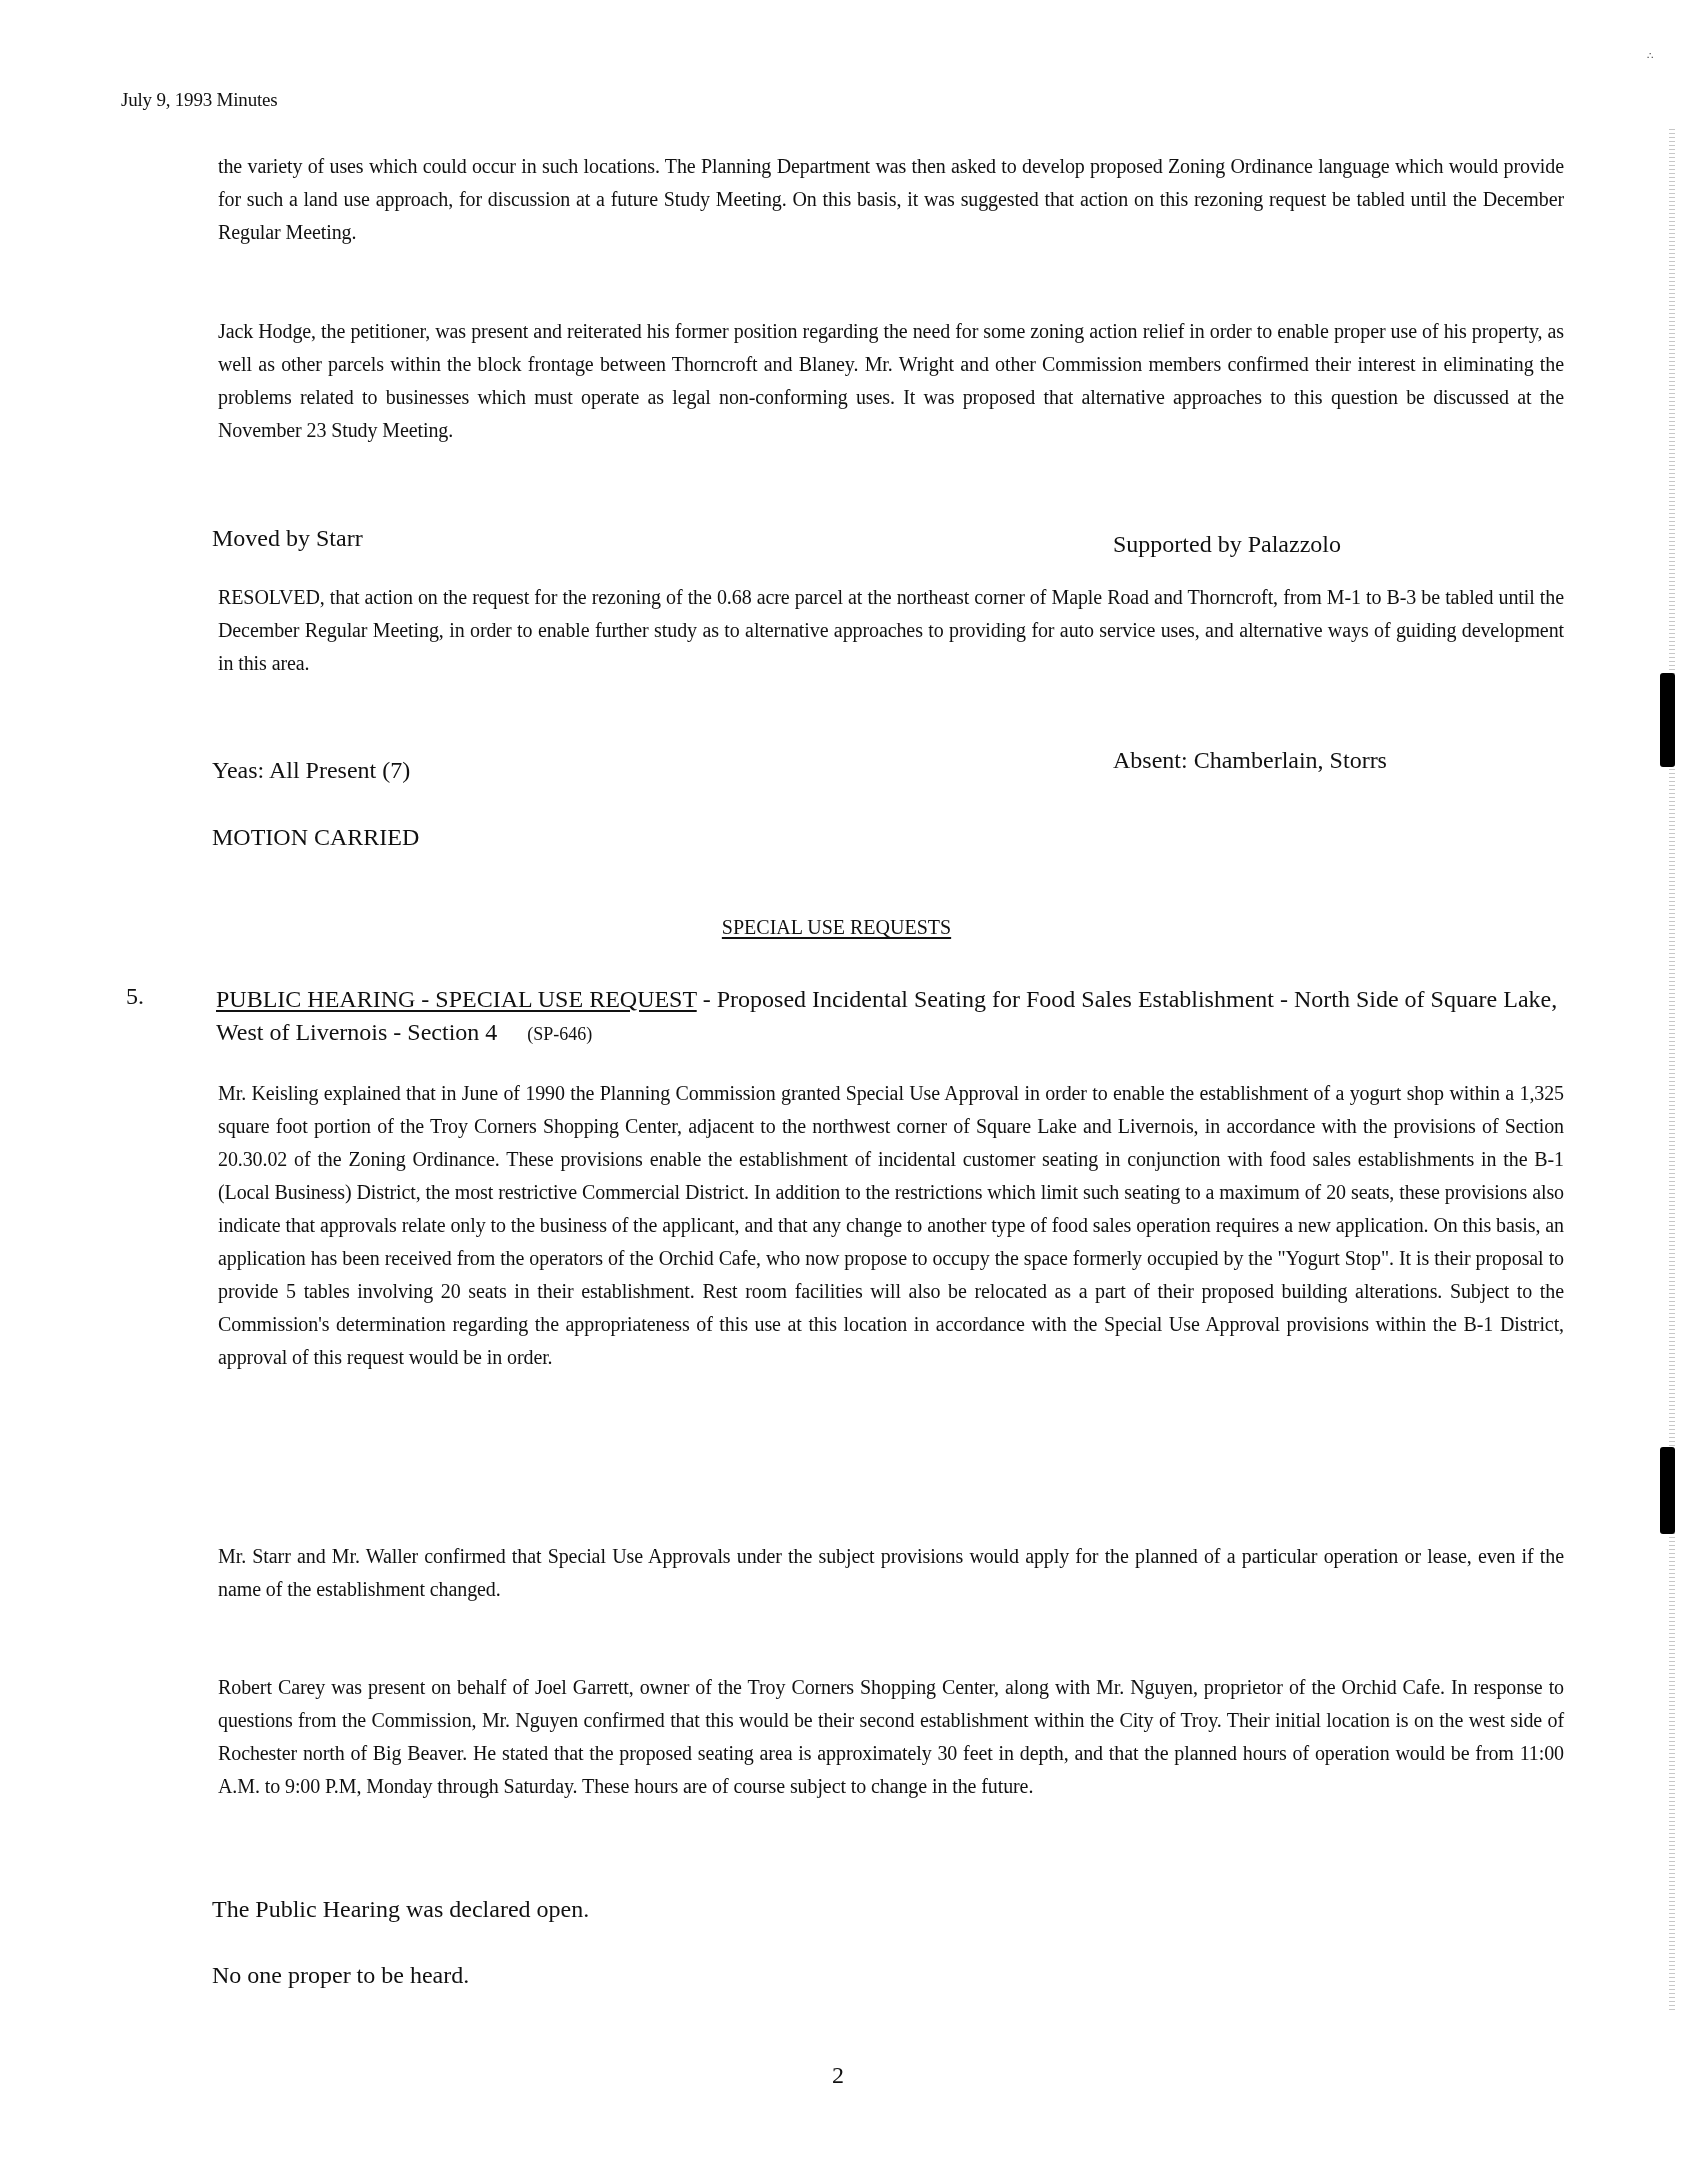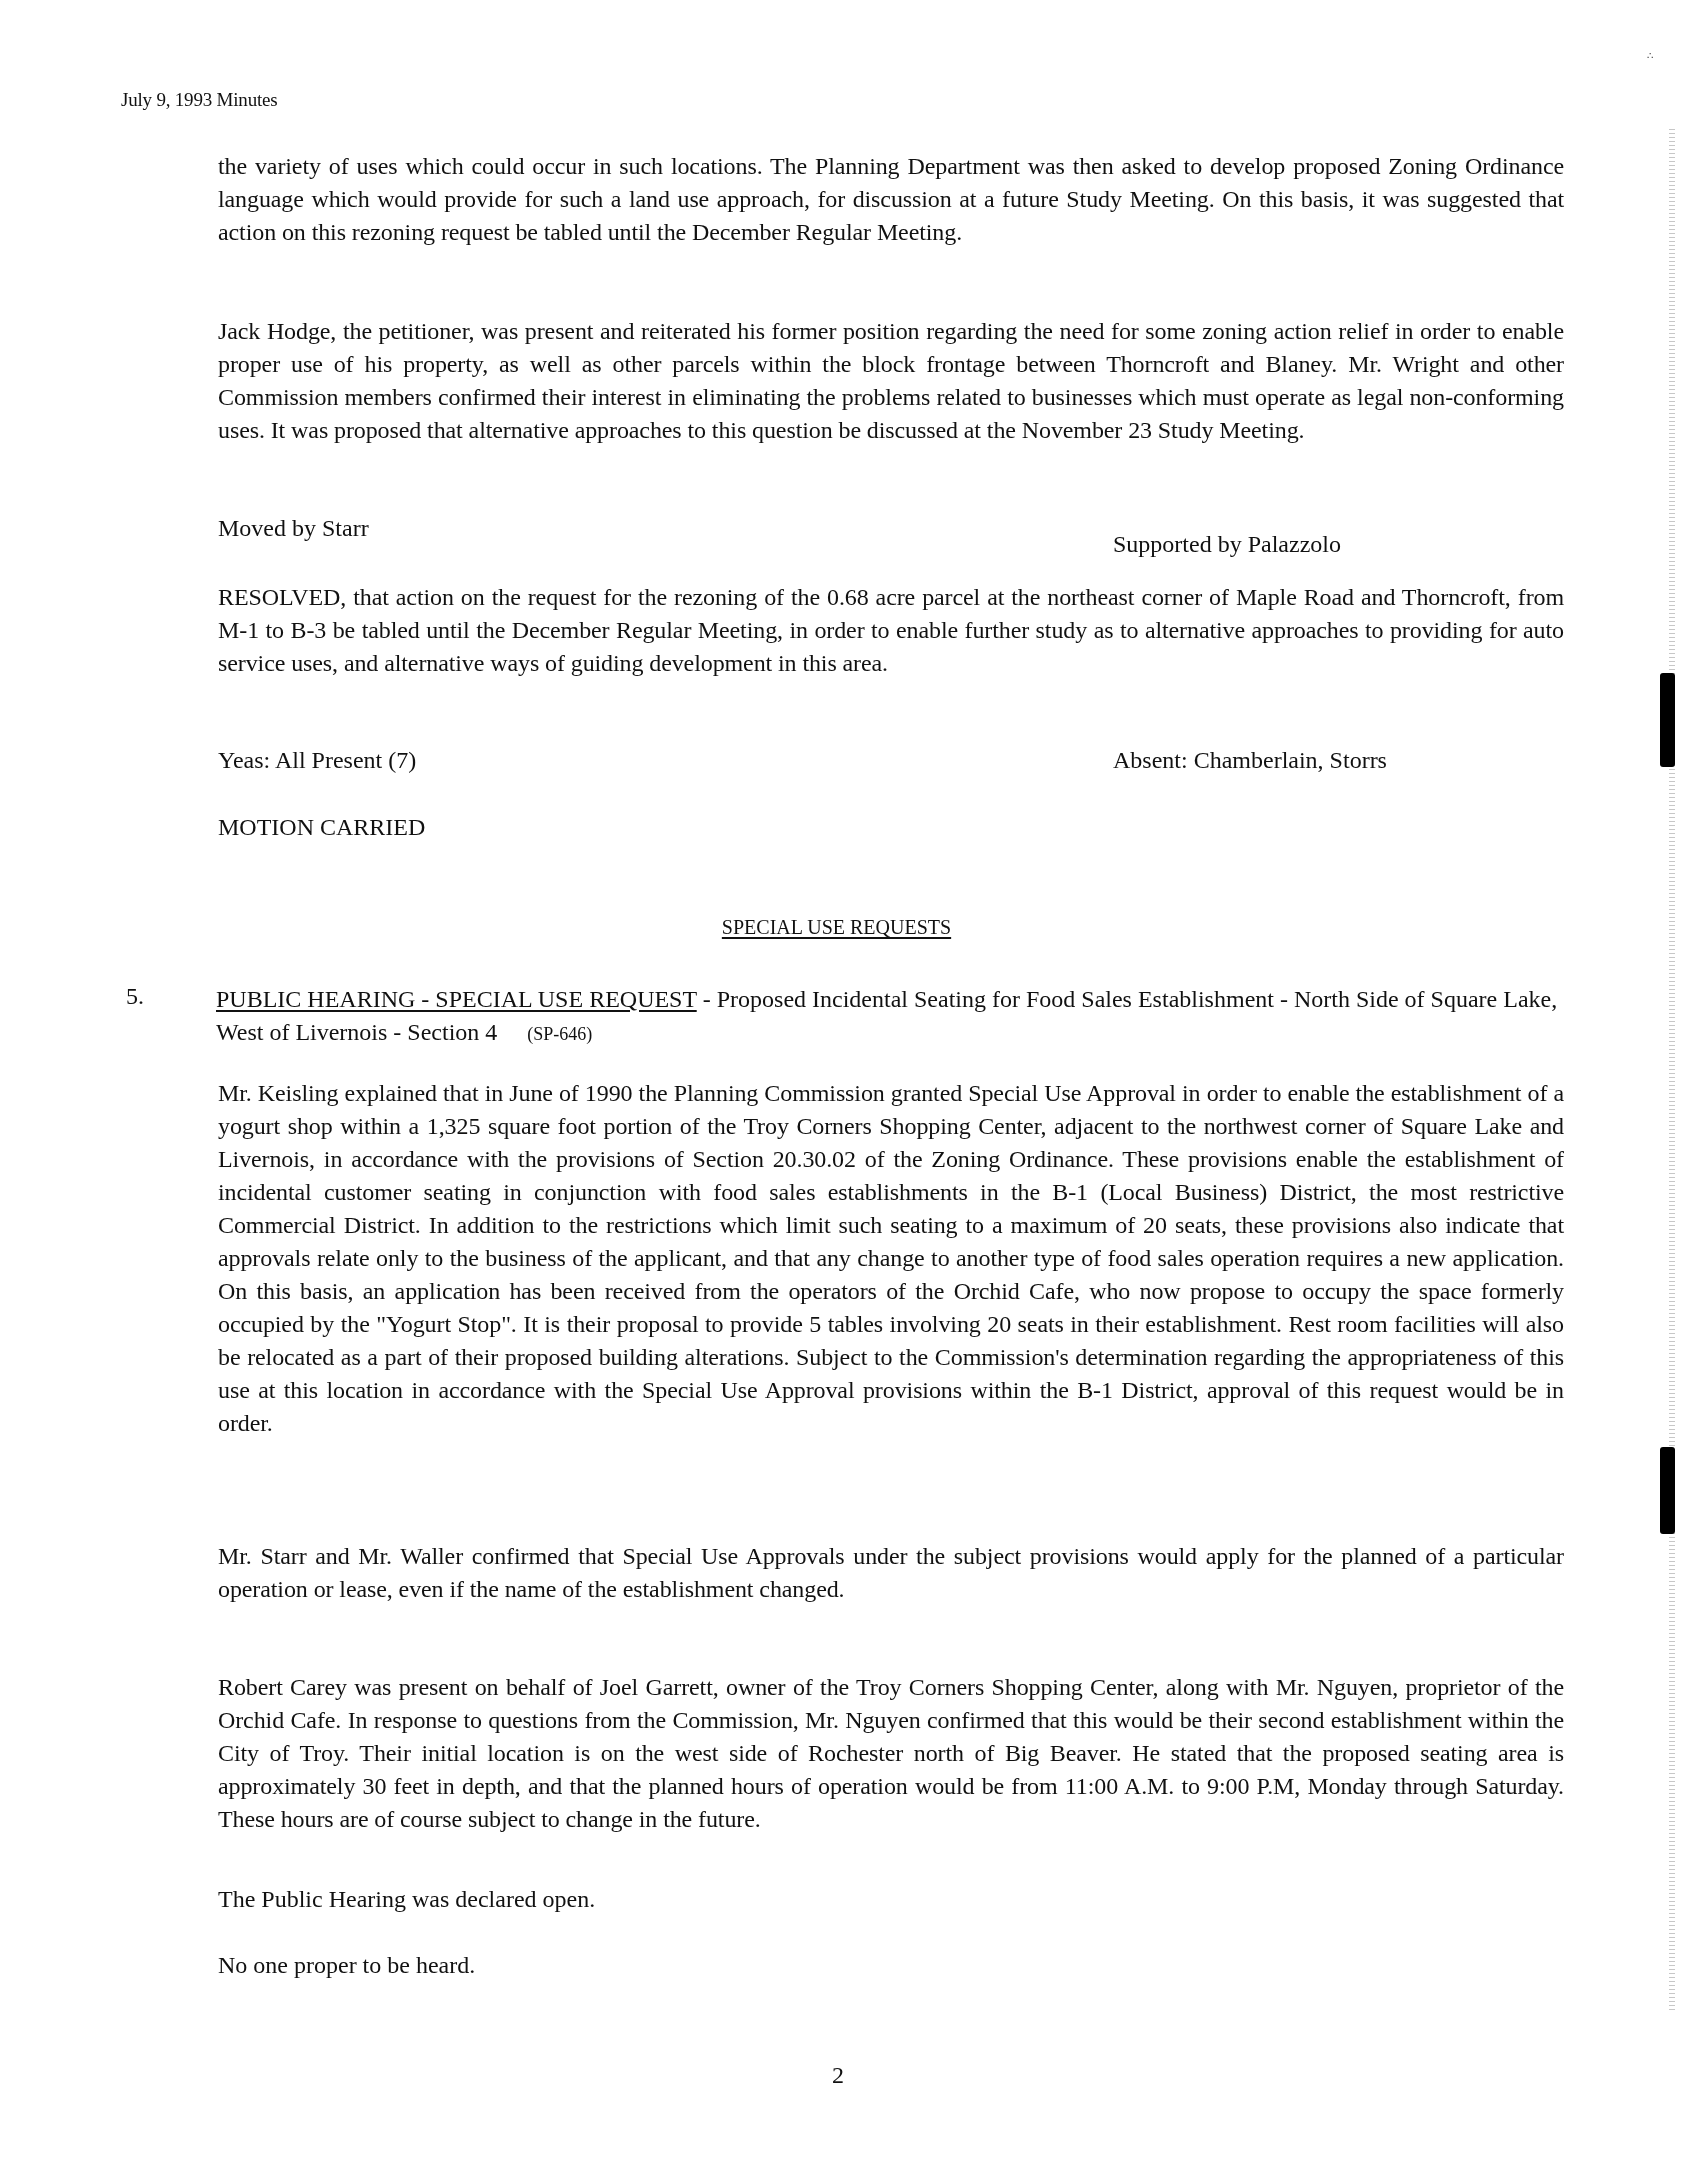--- a/index.html
+++ b/index.html
@@ -1,24 +1,24 @@
 <!DOCTYPE html>
 <html><head>
 <meta charset="utf-8">
 <style>
   html, body { margin: 0; padding: 0; background: #ffffff; }
   body { width: 1683px; height: 2178px; position: relative; overflow: hidden;
          font-family: "Liberation Serif", "DejaVu Serif", serif; color: #111; }
   .page { position: absolute; left: 0; top: 0; width: 1683px; height: 2178px; background: #fff; }
   .header { position: absolute; left: 121px; top: 89px; font-size: 19px; letter-spacing: -0.2px; }
-  .para { position: absolute; left: 218px; width: 1346px; font-size: 24px; line-height: 33px;
+  .para { position: absolute; left: 218px; width: 1346px; font-size: 20px; line-height: 33px;
           text-align: justify; text-align-last: left; letter-spacing: -0.1px; }
   .line { position: absolute; font-size: 24px; }
   .right-col { left: 1113px; }
-  .left-col { left: 218px; }
+  .left-col { left: 212px; margin-top: 10px; }
   .section-title { position: absolute; left: 0; width: 1683px; top: 916px; text-align: center;
                    font-size: 20px; }
   .section-title span { text-decoration: underline; text-underline-offset: 3px; margin-left: -10px; }
   .item-num { position: absolute; left: 126px; top: 983px; font-size: 24px; }
   .item-head { position: absolute; left: 216px; top: 983px; width: 1348px; font-size: 24px;
                line-height: 33px; }
   .item-head .ul { text-decoration: underline; text-underline-offset: 3px; }
   .item-head .small { font-size: 18px; margin-left: 30px; }
   .page-num { position: absolute; left: 832px; top: 2062px; font-size: 24px; }
   .smudge { position: absolute; background: #000; border-radius: 3px; }

